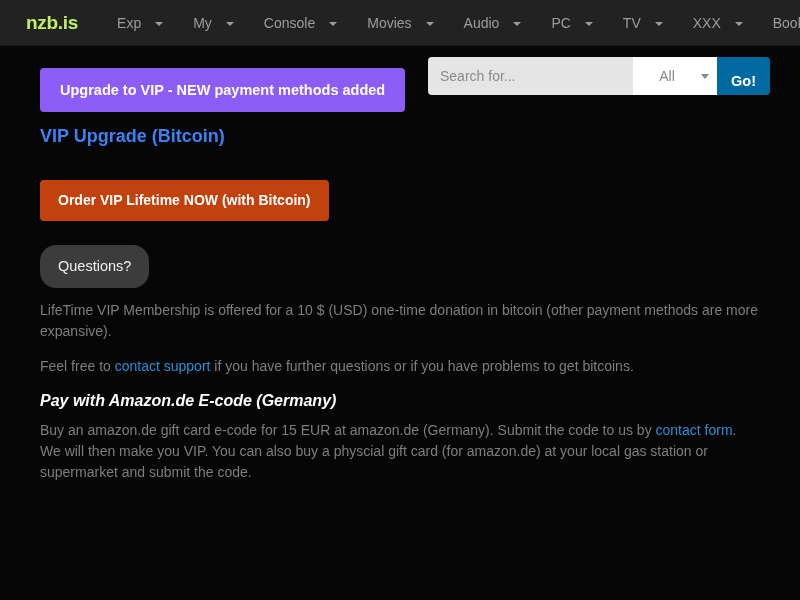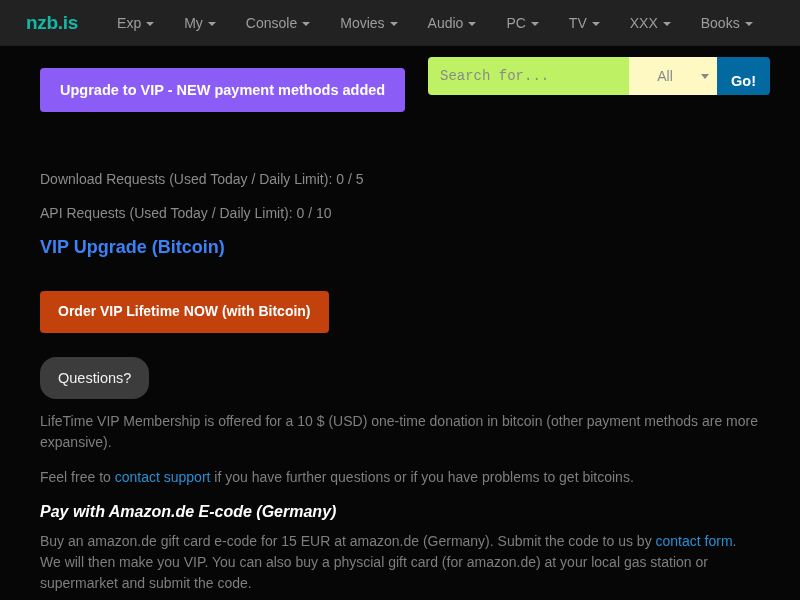--- a/index.html
+++ b/index.html
@@ -16,39 +16,39 @@
   
   .navbar {
     height: 46px;
     background: #222222;
     border-bottom: 1px solid #1b1b1b;
     display: flex;
     align-items: center;
     padding-left: 26px;
   }
   .brand {
-    color: #14b8a6;
+    color: #bef264;
     font-size: 19px;
     font-weight: bold;
     letter-spacing: -0.3px;
     margin-right: 24px;
     text-decoration: none;
     line-height: 1;
   }
   .nav-items {
     display: flex;
     align-items: center;
   }
   .nav-item {
     color: #9d9d9d;
     font-size: 14px;
     padding: 0 15px;
     display: flex;
     align-items: center;
-    gap: 5px;
+    gap: 14px;
     cursor: pointer;
     white-space: nowrap;
     line-height: 1;
   }
   .caret {
     display: inline-block;
     width: 0; height: 0;
     border-left: 4px solid transparent;
     border-right: 4px solid transparent;
     border-top: 4px solid #9d9d9d;
@@ -102,29 +102,29 @@
     align-items: stretch;
     border-radius: 4px;
     overflow: hidden;
     width: 342px;
     height: 38px;
   }
   .search-input {
     flex: 1 1 auto;
     border: 0;
     outline: none;
-    background: #bef264;
+    background: #e5e5e5;
     color: #555;
     font-size: 14px;
     padding: 0 12px;
-    font-family: Liberation Mono, monospace;
+    font-family: Liberation Sans, sans-serif;
   }
   .search-input::placeholder { color: #8a8a8a; }
   .search-select {
-    background: #fef9c3;
+    background: #ffffff;
     border: 0;
     color: #8a8a8a;
     font-size: 14px;
     width: 115px;
     display: flex;
     align-items: center;
     justify-content: space-between;
     padding: 0 8px 0 0;
     cursor: pointer;
   }
@@ -245,24 +245,20 @@
 
   <div class="search-wrap">
     <input class="search-input" type="text" placeholder="Search for..." style="">
     <div class="search-select">
       <span class="sel-label">All</span>
       <span class="sel-caret"></span>
     </div>
     <button class="search-go">Go!</button>
   </div>
 
-  <div class="stats-block">
-    <p class="stat-line">Download Requests (Used Today / Daily Limit): 0 / 5</p>
-    <p class="stat-line">API Requests (Used Today / Daily Limit): 0 / 10</p>
-  </div>
 
   <h1 class="page-h1">VIP Upgrade (Bitcoin)</h1>
 
   <div class="btn-row">
     <button class="btn btn-info">Order VIP Lifetime NOW (with Bitcoin)</button>
   </div>
 
   <div class="spacer-sm"></div>
 
   <div class="btn-row">

